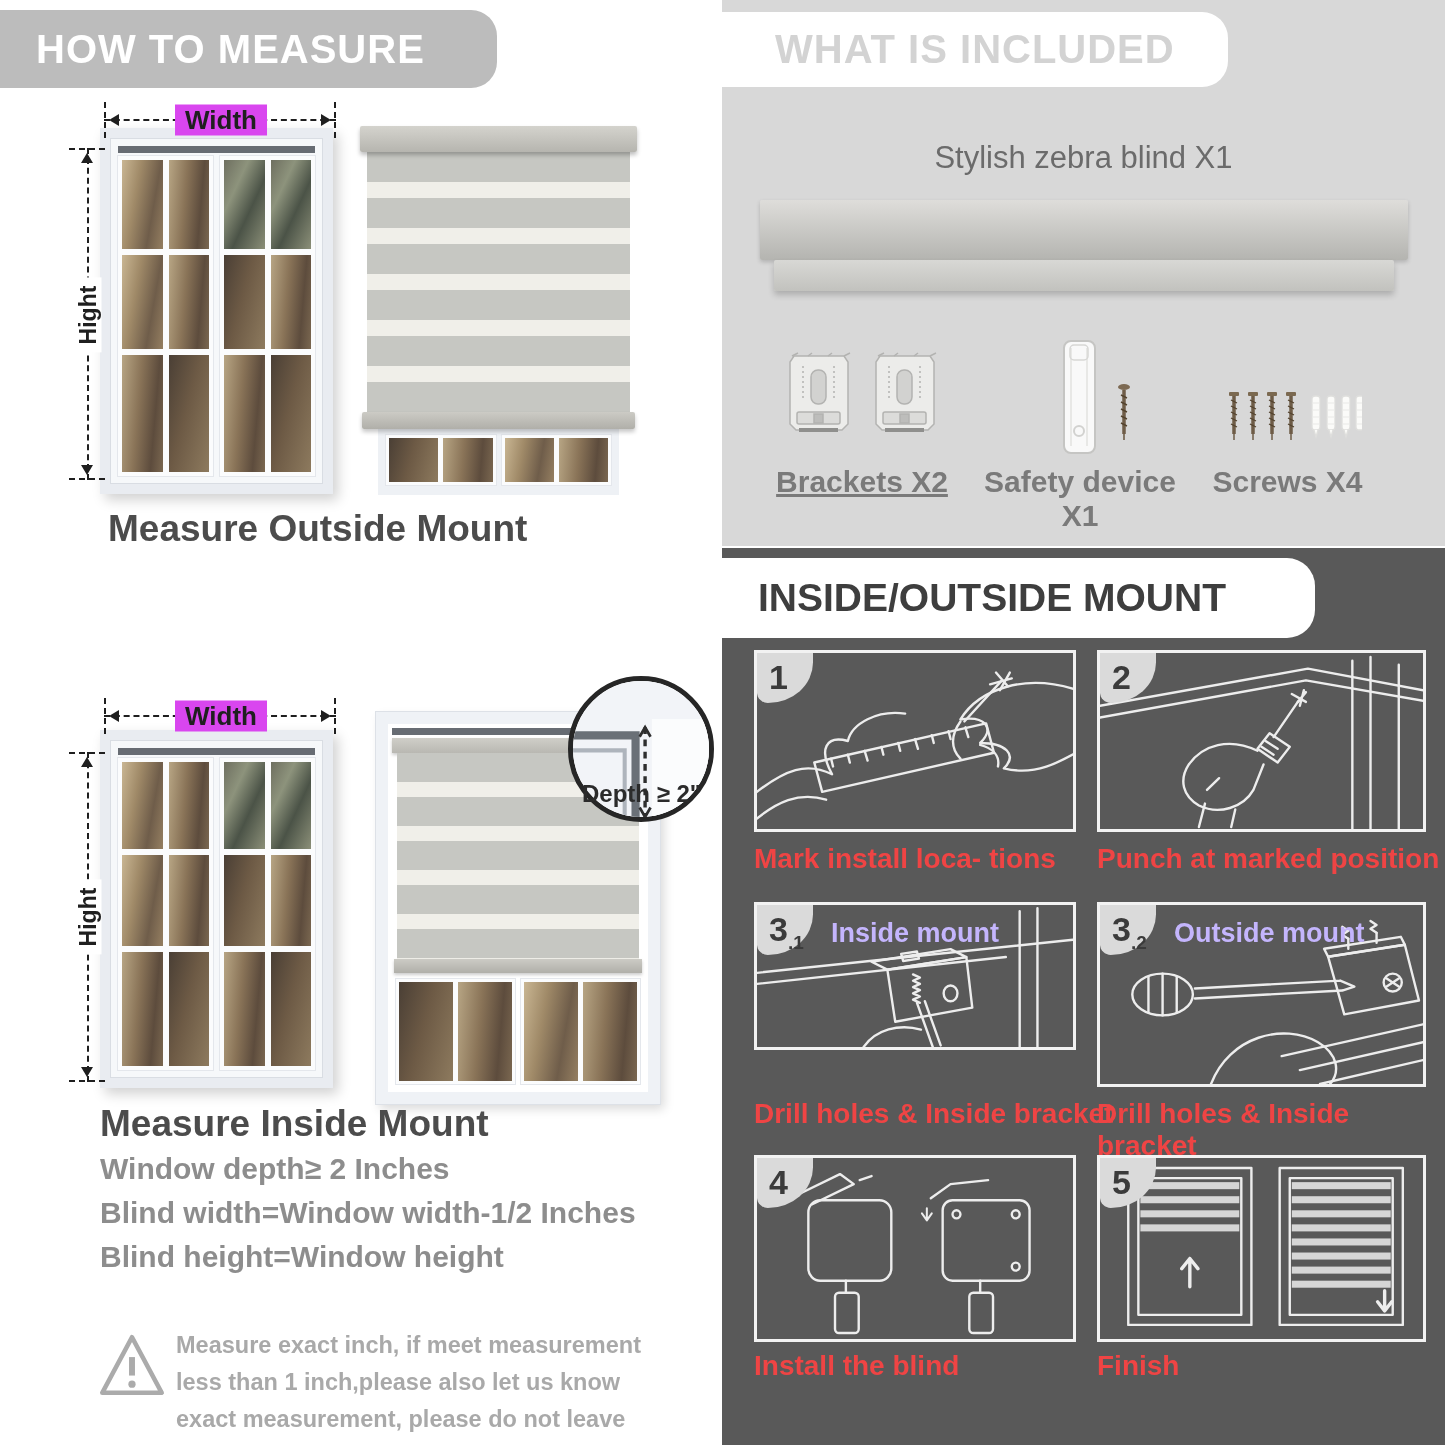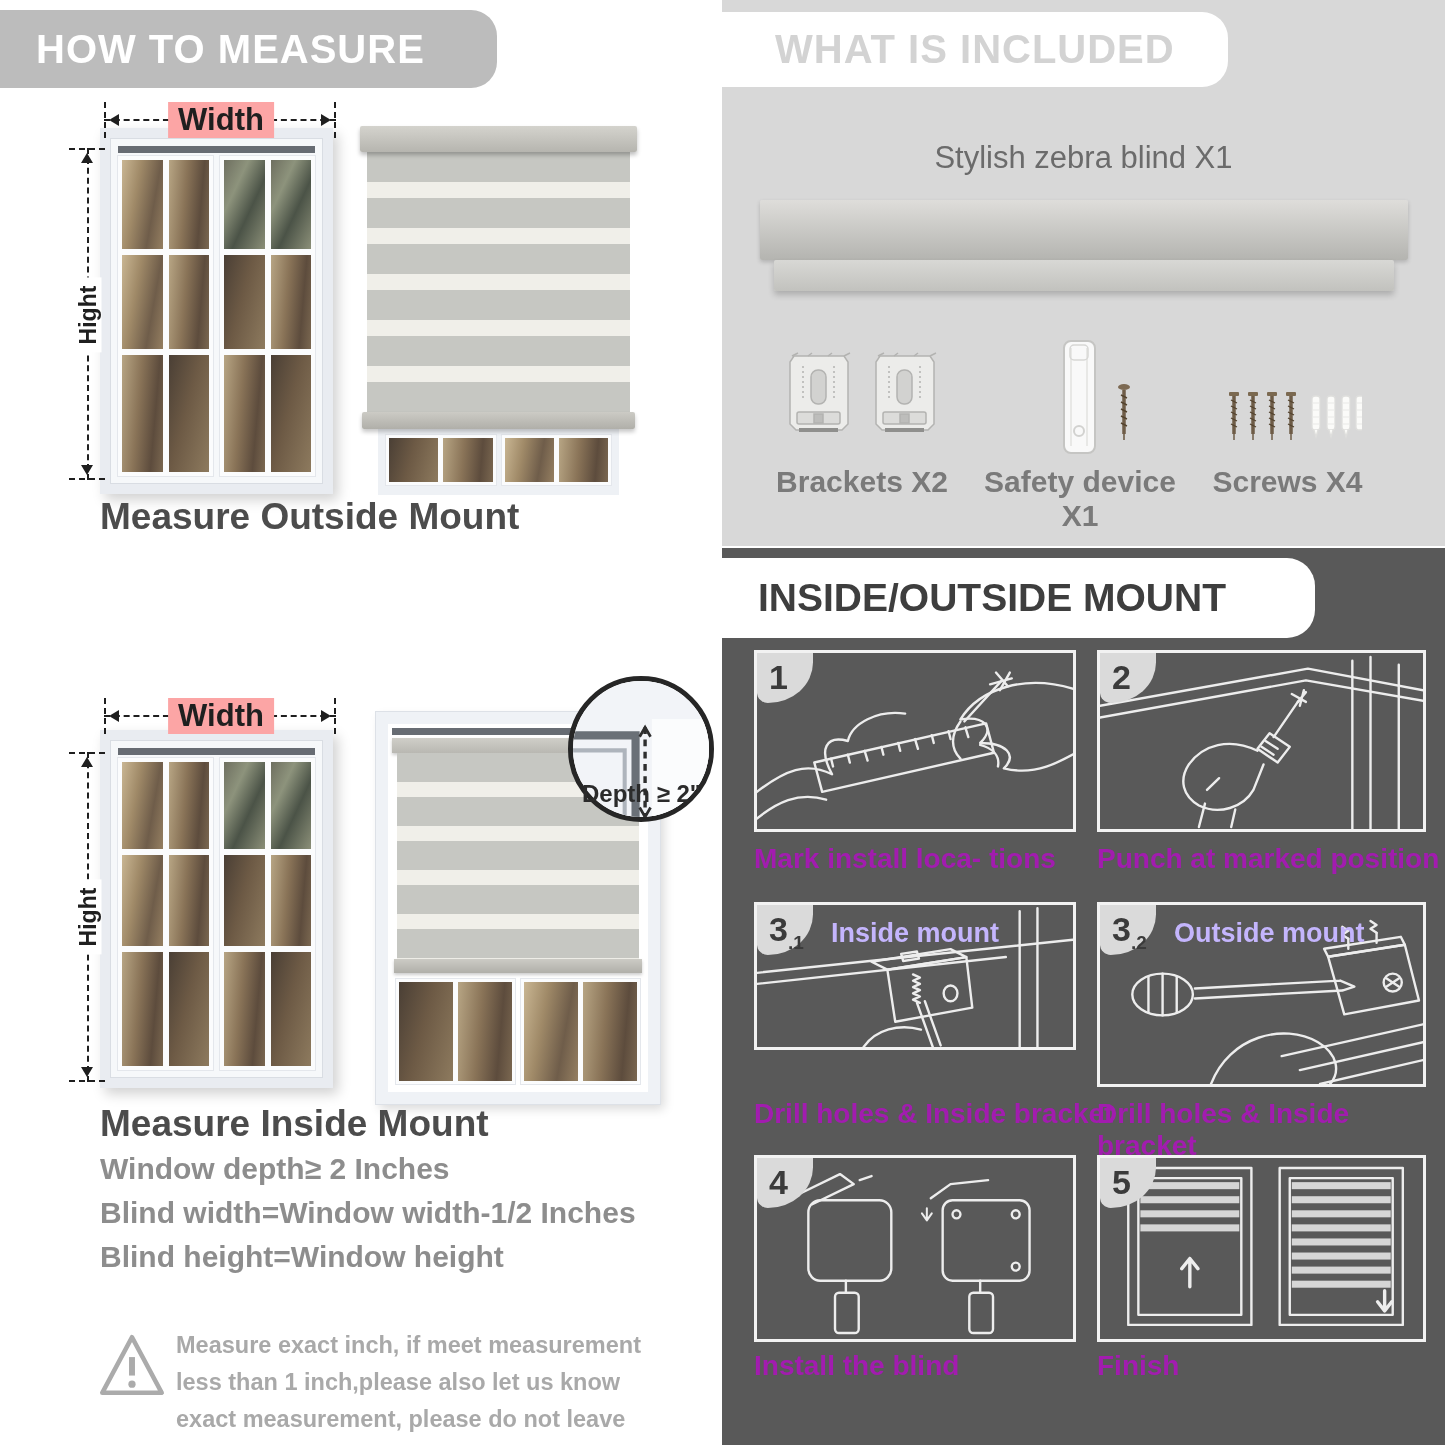--- a/index.html
+++ b/index.html
@@ -32,22 +32,22 @@
                    border-right:10px solid #1f1f1f;}
   .mline-h::after{content:'';position:absolute;right:-1px;top:-7px;border:6px solid transparent;
                   border-left:10px solid #1f1f1f;}
   .mline-v{position:absolute;width:0;border-left:2px dashed #1f1f1f;}
   .mline-v::before{content:'';position:absolute;top:-1px;left:-8px;border:6px solid transparent;
                    border-bottom:10px solid #1f1f1f;}
   .mline-v::after{content:'';position:absolute;bottom:-1px;left:-8px;border:6px solid transparent;
                   border-top:10px solid #1f1f1f;}
   .mtick-v{position:absolute;width:0;height:36px;border-left:2px dashed #1f1f1f;}
   .mtick-h{position:absolute;height:0;width:36px;border-top:2px dashed #1f1f1f;}
-  .mlabel{position:absolute;transform:translate(-50%,-50%);background:#fca5a5;padding:0 10px;
-          font-size:31px;font-weight:bold;color:#1f1f1f;}
+  .mlabel{position:absolute;transform:translate(-50%,-50%);background:#d946ef;padding:0 10px;
+          font-size:26px;font-weight:bold;color:#1f1f1f;}
   .mlabel-v{position:absolute;transform:translate(-50%,-50%) rotate(-90deg);background:#fff;
           padding:0 8px;font-size:23px;font-weight:bold;color:#1f1f1f;}
 
   
   .win{position:absolute;background:#e9ecf1;box-shadow:5px 6px 12px rgba(0,0,0,.18);
        padding:10px;box-sizing:border-box;}
   .win-casing{width:100%;height:100%;background:#f6f8fa;border:1px solid #d9dde3;
        box-sizing:border-box;padding:7px;display:flex;flex-direction:column;}
   .topstrip{height:7px;background:#676c73;flex:none;margin-bottom:3px;}
   .glass{flex:1;display:flex;gap:7px;min-height:0;}
@@ -96,21 +96,21 @@
        font-size:30px;font-weight:bold;}
 
   
   .step-panel{position:absolute;border:3px solid #f2f2f2;box-sizing:border-box;
        background:#595959;overflow:hidden;}
   .badge{position:absolute;top:0;left:0;width:56px;height:50px;background:#dadada;
        border-radius:0 0 90% 12px;color:#3b3b3b;font-weight:bold;font-size:34px;
        padding:1px 0 0 12px;box-sizing:border-box;line-height:46px;}
   .badge sub{font-size:19px;line-height:0;}
   .steptitle{position:absolute;top:13px;left:74px;color:#c4b5fd;font-weight:bold;font-size:27px;}
-  .caption{position:absolute;color:#a21caf;font-weight:bold;font-size:28px;}
+  .caption{position:absolute;color:#ef4444;font-weight:bold;font-size:28px;}
   .lineart{position:absolute;inset:0;width:100%;height:100%;}
   .lineart path,.lineart rect,.lineart circle,.lineart ellipse{vector-effect:non-scaling-stroke;}
 </style>
 </head>
 <body>
 
 <div class="canvas">
 
   <div class="h1bar">HOW TO MEASURE</div>
 
@@ -159,21 +159,21 @@
           <div class="pane pa"></div>
             <div class="pane pc"></div>
         </div>
       </div>
     </div>
     <div class="stripes"></div>
     <div class="valance"></div>
     <div class="brail"></div>
   </div>
 
-  <div class="sec-title" style="top:496px;">Measure Outside Mount</div>
+  <div class="sec-title" style="top:508px;margin-left:8px;">Measure Outside Mount</div>
 
   <div class="win" style="left:100px;top:730px;width:233px;height:358px;">
     <div class="win-casing">
       <div class="topstrip"></div>
       <div class="glass">
         <div class="sash">
           <div class="pane pa"></div>
             <div class="pane pc"></div>
           <div class="pane pa"></div>
             <div class="pane pc"></div>
@@ -322,21 +322,21 @@
           <path d="M-4,13 h8 M-4,20 h8 M-4,27 h8 M-4,34 h8" stroke="#e9e9e7" stroke-width="1" fill="none"></path>
           <path d="M-2,40 l2,7 l2,-7" fill="#fbfbf9" stroke="#dededc" stroke-width="1.3"></path>
         </g>
       <g transform="translate(134,0)">
           <rect x="-4" y="6" width="8" height="34" rx="3" fill="#fbfbf9" stroke="#dededc" stroke-width="1.3"></rect>
           <path d="M-4,13 h8 M-4,20 h8 M-4,27 h8 M-4,34 h8" stroke="#e9e9e7" stroke-width="1" fill="none"></path>
         </g>
     </g>
   </svg>
 
-  <div class="item-label" style="left:772px;width:180px;">Brackets X2</div>
+  <div class="item-label" style="left:772px;width:180px;text-decoration:underline;">Brackets X2</div>
   <div class="item-label" style="left:965px;width:230px;">Safety device X1</div>
   <div class="item-label" style="left:1205px;width:165px;">Screws X4</div>
 
   <div class="mount-panel"></div>
   <div class="mount-bar">INSIDE/OUTSIDE MOUNT</div>
 
   <div class="step-panel" style="left:754px;top:650px;width:322px;height:182px;">
     <svg class="lineart" viewBox="0 0 320 180" preserveAspectRatio="none" stroke="#ededed" stroke-width="2.4" fill="none" stroke-linecap="round" stroke-linejoin="round">
       <path d="M-10,150 C30,116 52,112 76,124 C62,98 70,84 92,90 C96,72 122,58 150,62"></path>
       <path d="M-10,178 C20,150 44,142 70,150"></path>

